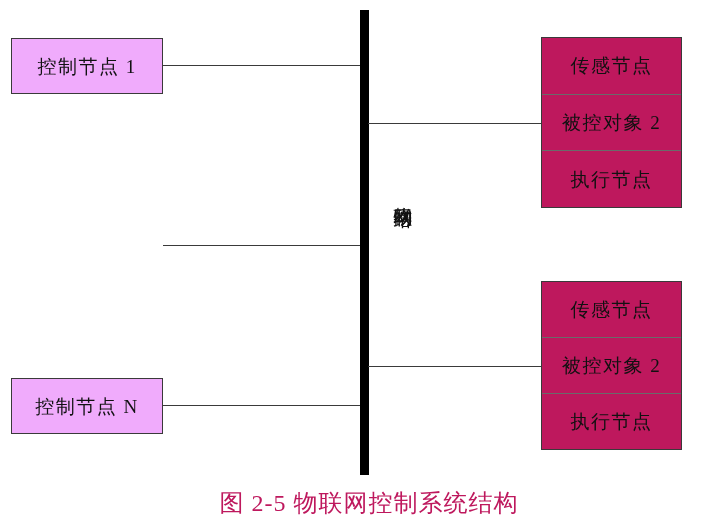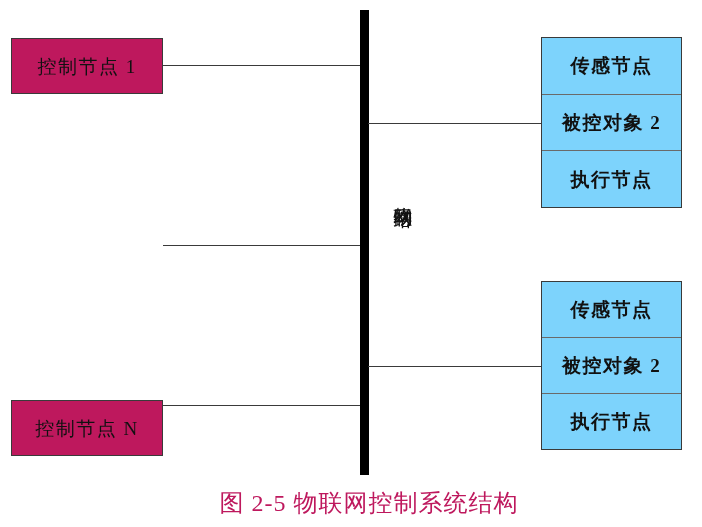--- a/index.html
+++ b/index.html
@@ -17,45 +17,44 @@
     height: 527px;
     background: #ffffff;
     overflow: hidden;
   }
 
   
   .node-box {
     position: absolute;
     box-sizing: border-box;
     border: 1.6px solid #3a3a3a;
-    background: #be185d;
+    background: #f0abfc;
     display: flex;
     align-items: center;
     justify-content: center;
   }
   .node-box .label {
     font-size: 19px;
     letter-spacing: 1.5px;
     color: #111111;
     white-space: nowrap;
     line-height: 1;
   }
   #ctrl-1 { left: 11px;  top: 38px;  width: 152px; height: 56px; }
   #ctrl-2 { left: 11px;  top: 218px; width: 152px; height: 56px; }
-  #ctrl-n { left: 11px;  top: 378px; width: 152px; height: 56px; margin-top: 22px; }
+  #ctrl-n { left: 11px;  top: 378px; width: 152px; height: 56px; }
 
   
   .group-box {
     position: absolute;
     box-sizing: border-box;
     border: 1.6px solid #3a3a3a;
-    background: #7dd3fc;
+    background: #be185d;
     display: flex;
     flex-direction: column;
-    font-weight: bold;
   }
   .group-box .cell {
     flex: 1 1 0;
     display: flex;
     align-items: center;
     justify-content: center;
     border-bottom: 1.4px solid #6a6a6a;
     box-sizing: border-box;
   }
   .group-box .cell:last-child { border-bottom: none; justify-content: center; }

